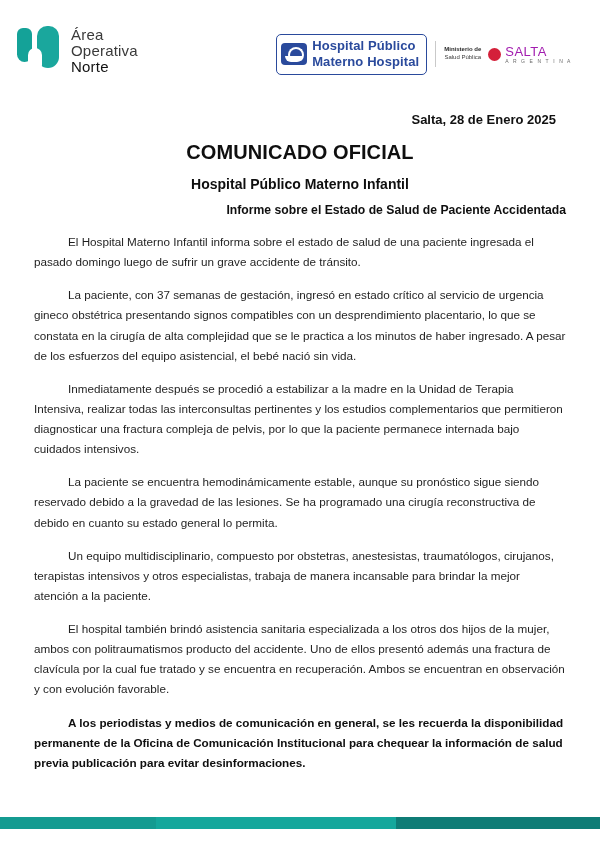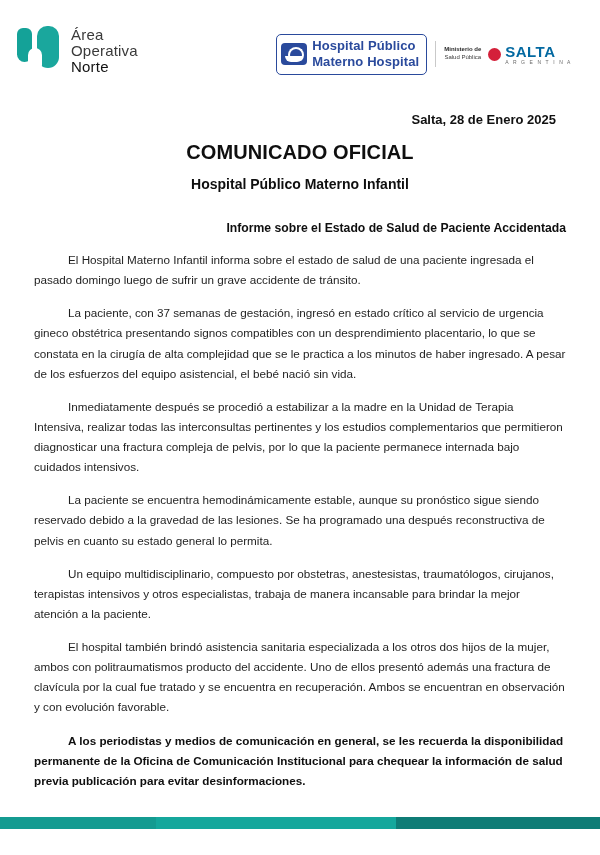--- a/index.html
+++ b/index.html
@@ -158,23 +158,23 @@
     align-items: center;
   }
   .salta .dot {
     width: 13px;
     height: 13px;
     border-radius: 50%;
     background: #d4203a;
     margin-right: 4px;
   }
   .salta .wordmark .w1 {
-    font-size: 15px;
-    font-weight: bold;
-    color: #0369a1;
+    font-size: 13px;
+    font-weight: normal;
+    color: #a21caf;
     letter-spacing: .5px;
     line-height: 1;
   }
   .salta .wordmark .w2 {
     font-size: 5px;
     color: #6a6a6a;
     letter-spacing: 1.6px;
     line-height: 1.2;
   }
 
@@ -195,21 +195,21 @@
     font-weight: bold;
     color: #0f0f0f;
     letter-spacing: .1px;
     margin-bottom: 12px;
   }
   .t-hospital {
     text-align: center;
     font-size: 14px;
     font-weight: bold;
     color: #0f0f0f;
-    margin-bottom: 29px;
+    margin-bottom: 11px;
   }
   .t-informe {
     text-align: right;
     font-size: 12.2px;
     font-weight: bold;
     color: #0f0f0f;
     margin-bottom: 15px;
   }
   p.para {
     font-size: 11.7px;
@@ -288,21 +288,21 @@
   <div class="content">
 
     <div class="date-line">Salta, 28 de Enero 2025</div>
     <div class="t-comunicado">COMUNICADO OFICIAL</div>
     <div class="t-hospital">Hospital Público Materno Infantil</div>
     <div class="t-informe">Informe sobre el Estado de Salud de Paciente Accidentada</div>
 
     <p class="para">El Hospital Materno Infantil informa sobre el estado de salud de una paciente ingresada el pasado domingo luego de sufrir un grave accidente de tránsito.</p>
     <p class="para">La paciente, con 37 semanas de gestación, ingresó en estado crítico al servicio de urgencia gineco obstétrica presentando signos compatibles con un desprendimiento placentario, lo que se constata en la cirugía de alta complejidad que se le practica a los minutos de haber ingresado. A pesar de los esfuerzos del equipo asistencial, el bebé nació sin vida.</p>
     <p class="para">Inmediatamente después se procedió a estabilizar a la madre en la Unidad de Terapia Intensiva, realizar todas las interconsultas pertinentes y los estudios complementarios que permitieron diagnosticar una fractura compleja de pelvis, por lo que la paciente permanece internada bajo cuidados intensivos.</p>
-    <p class="para">La paciente se encuentra hemodinámicamente estable, aunque su pronóstico sigue siendo reservado debido a la gravedad de las lesiones. Se ha programado una después reconstructiva de pelvis en cuanto su estado general lo permita.</p>
+    <p class="para">La paciente se encuentra hemodinámicamente estable, aunque su pronóstico sigue siendo reservado debido a la gravedad de las lesiones. Se ha programado una cirugía reconstructiva de debido en cuanto su estado general lo permita.</p>
     <p class="para">Un equipo multidisciplinario, compuesto por obstetras, anestesistas, traumatólogos, cirujanos, terapistas intensivos y otros especialistas, trabaja de manera incansable para brindar la mejor atención a la paciente.</p>
     <p class="para">El hospital también brindó asistencia sanitaria especializada a los otros dos hijos de la mujer, ambos con politraumatismos producto del accidente. Uno de ellos presentó además una fractura de clavícula por la cual fue tratado y se encuentra en recuperación. Ambos se encuentran en observación y con evolución favorable.</p>
     <p class="para bold">A los periodistas y medios de comunicación en general, se les recuerda la disponibilidad permanente de la Oficina de Comunicación Institucional para chequear la información de salud previa publicación para evitar desinformaciones.</p>
 
   </div>
 
   <div class="footer-bar">
     <div class="seg teal"></div>
     <div class="seg mid"></div>
     <div class="seg dark"></div>

